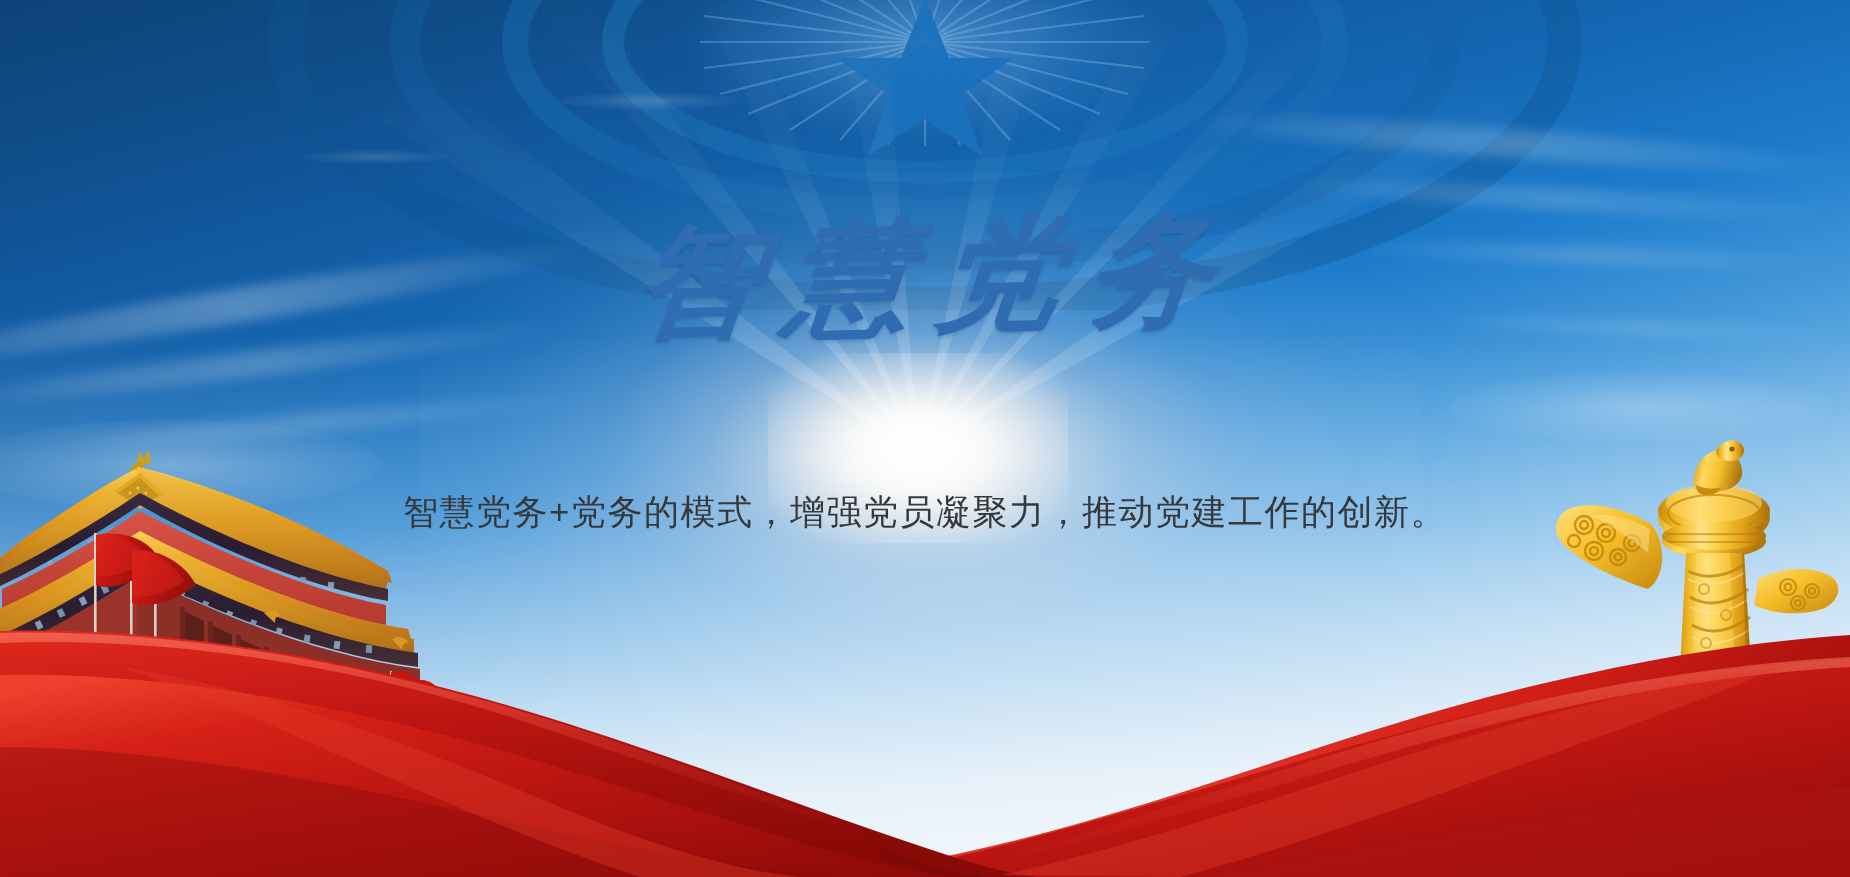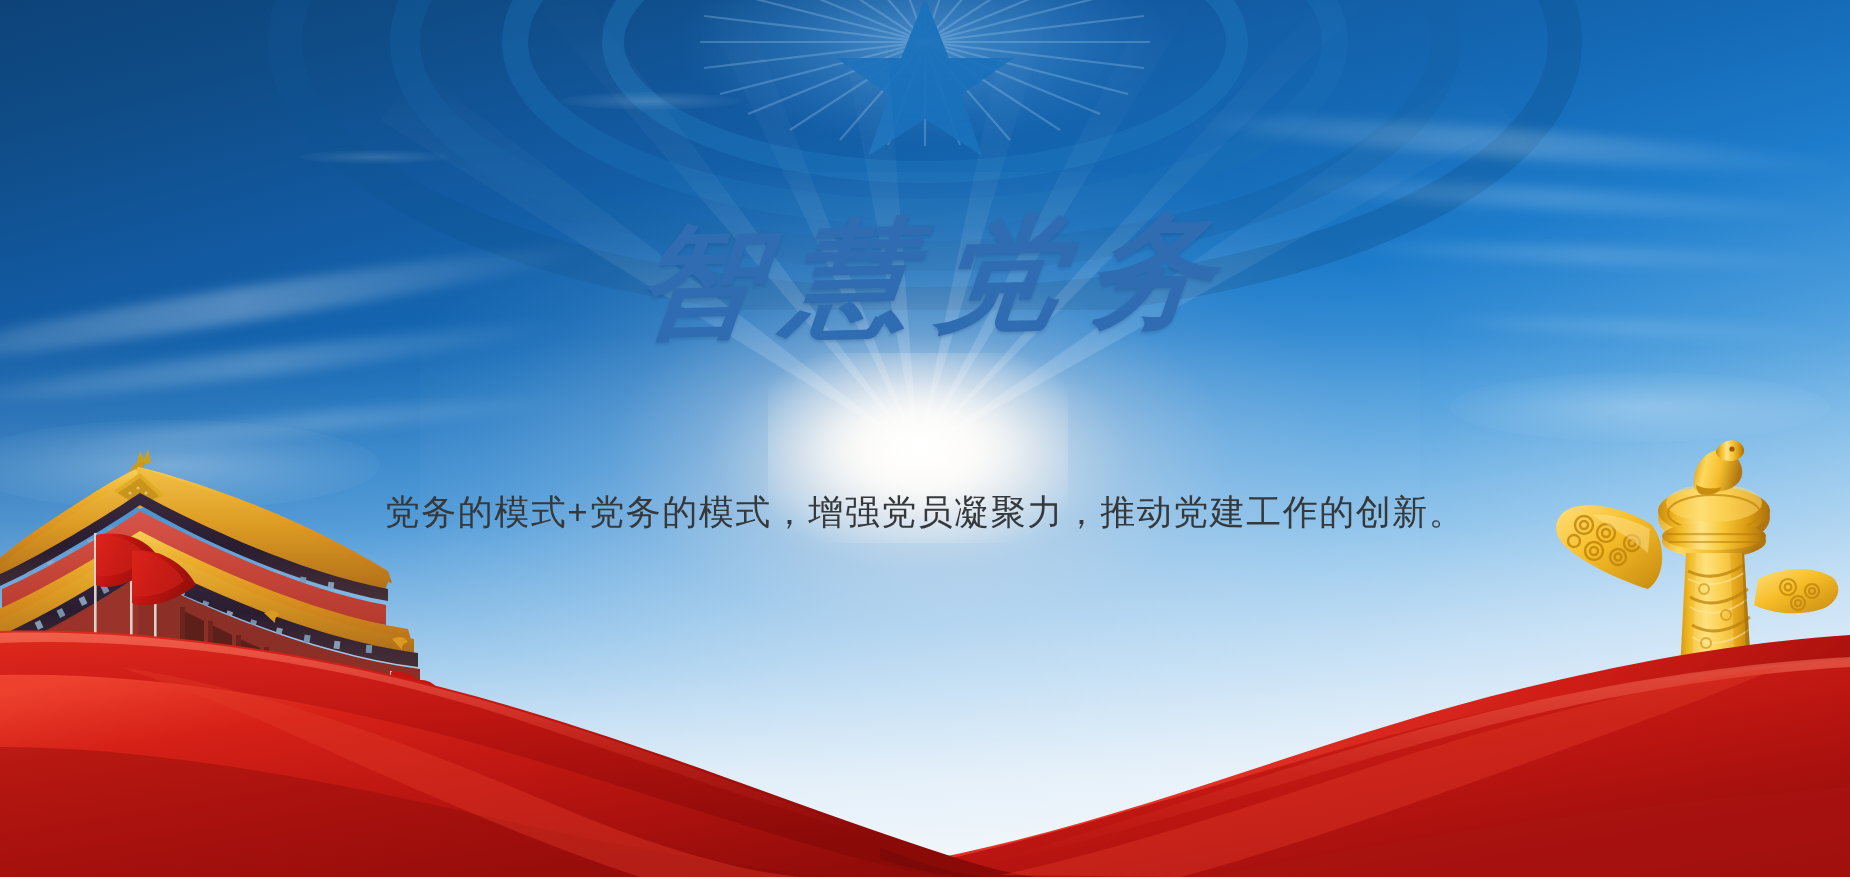--- a/index.html
+++ b/index.html
@@ -242,21 +242,21 @@
       <polygon points="918,452 1150,0 1196,0"></polygon>
       <polygon points="918,452 1320,0 1368,0"></polygon>
       <polygon points="918,452 380,120 420,70"></polygon>
       <polygon points="918,452 1470,70 1512,120"></polygon>
     </g>
   </svg>
 
   <div class="title-wrap">
     <div class="title">智慧党务</div>
   </div>
-  <div class="subtitle">党务的模式+党务的模式，增强党员凝聚力，推动党建工作的创新。</div>
+  <div class="subtitle">智慧党务+党务的模式，增强党员凝聚力，推动党建工作的创新。</div>
 
   <svg class="tiananmen" viewBox="0 0 470 330" preserveAspectRatio="none">
     <defs>
       <linearGradient id="roofG" x1="0" y1="0" x2="0" y2="1">
         <stop offset="0%" stop-color="#f7cf57"></stop>
         <stop offset="25%" stop-color="#ecae2c"></stop>
         <stop offset="60%" stop-color="#d9901f"></stop>
         <stop offset="100%" stop-color="#b8701a"></stop>
       </linearGradient>
       <linearGradient id="roofG2" x1="0" y1="0" x2="0" y2="1">

